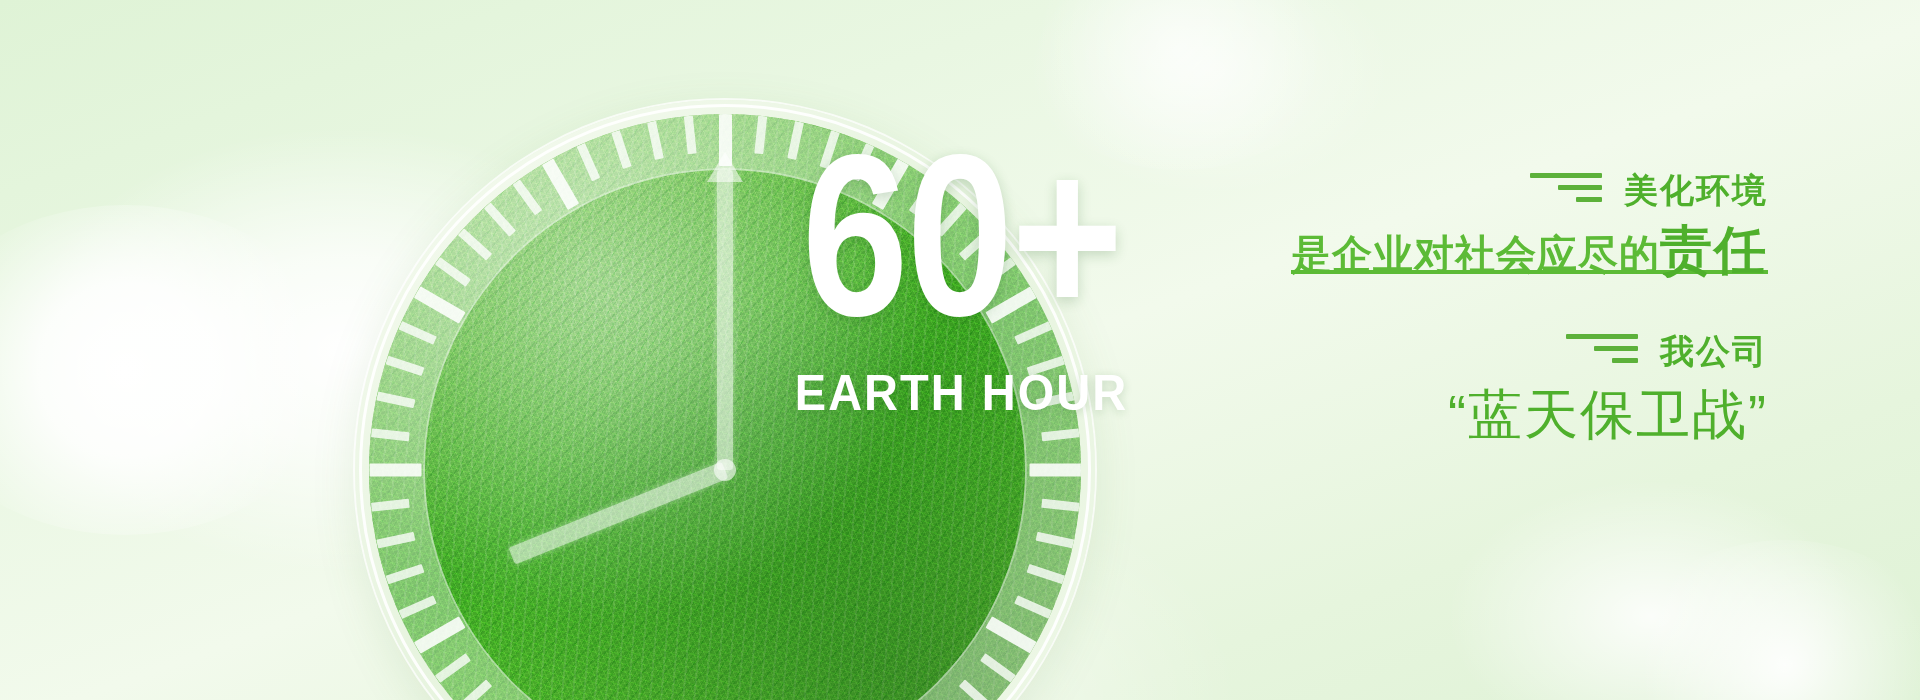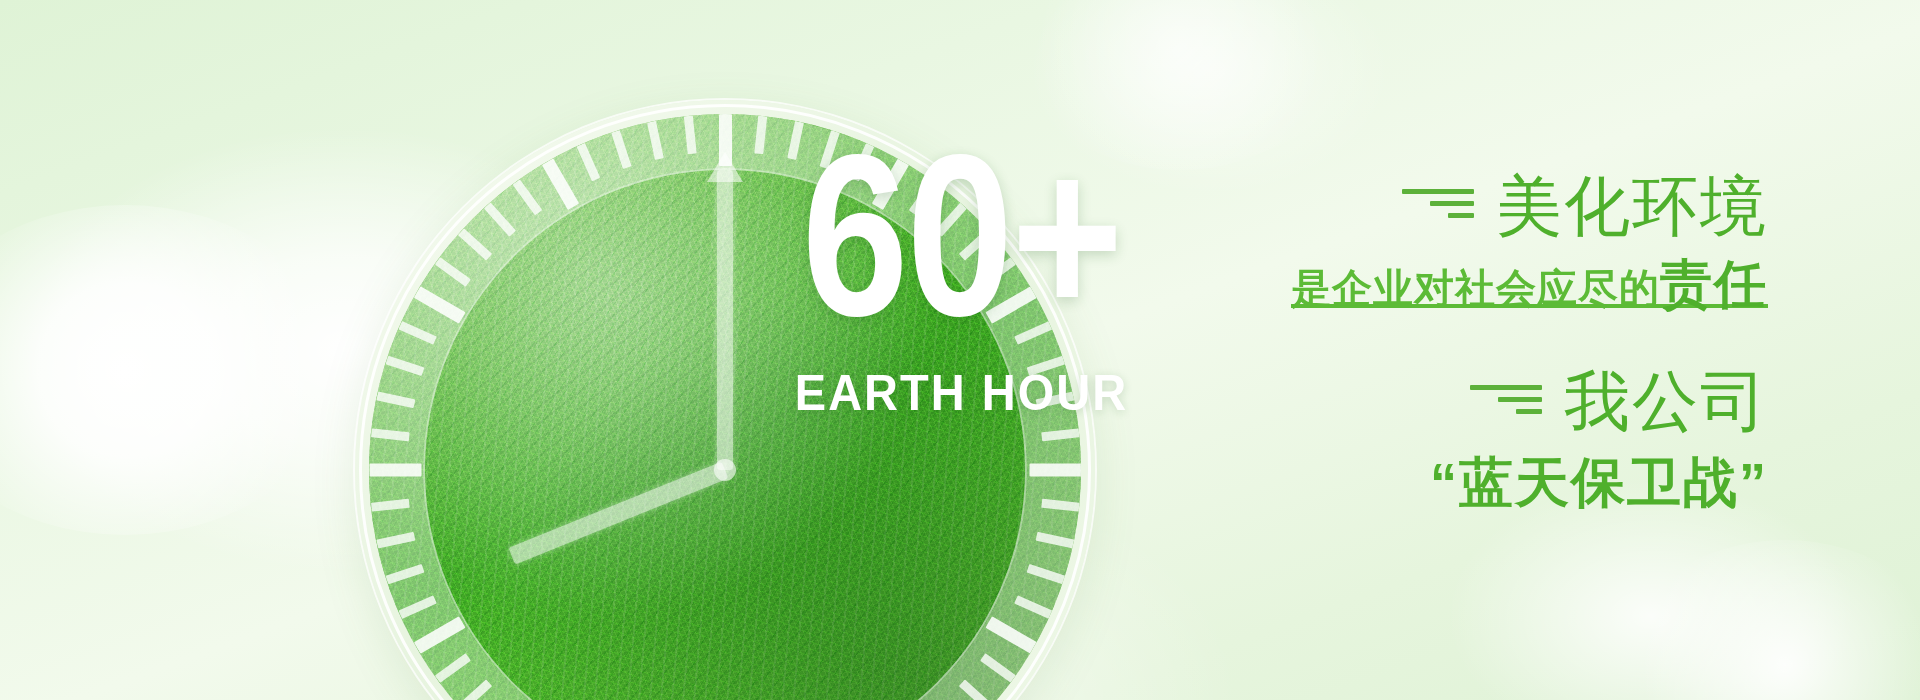--- a/index.html
+++ b/index.html
@@ -173,22 +173,22 @@
     gap:7px;
     flex:0 0 auto;
     padding-bottom:6px;
   }
   .deco i{ display:block; height:5px; background:#5cb13a; border-radius:1px; }
   .deco i:nth-child(1){ width:72px; }
   .deco i:nth-child(2){ width:44px; }
   .deco i:nth-child(3){ width:26px; }
 
   .h-main{
-    font-size:66px;
-    font-weight:normal;
+    font-size:34px;
+    font-weight:bold;
     line-height:1.06;
     color:#4fb02c;
     letter-spacing:2px;
     white-space:nowrap;
   }
   .line2{
     margin-top:14px;
     font-size:40px;
     font-weight:bold;
     line-height:1.1;
@@ -210,21 +210,21 @@
     letter-spacing:1px;
     white-space:nowrap;
   }
   .line3 .em{
     font-size:52px;
     color:#4fb02c;
   }
   .line4{
     margin-top:10px;
     font-size:54px;
-    font-weight:bold;
+    font-weight:normal;
     color:#4fb02c;
     letter-spacing:2px;
     white-space:nowrap;
   }
 </style>
 </head>
 <body>
 
 <div id="banner">
 

